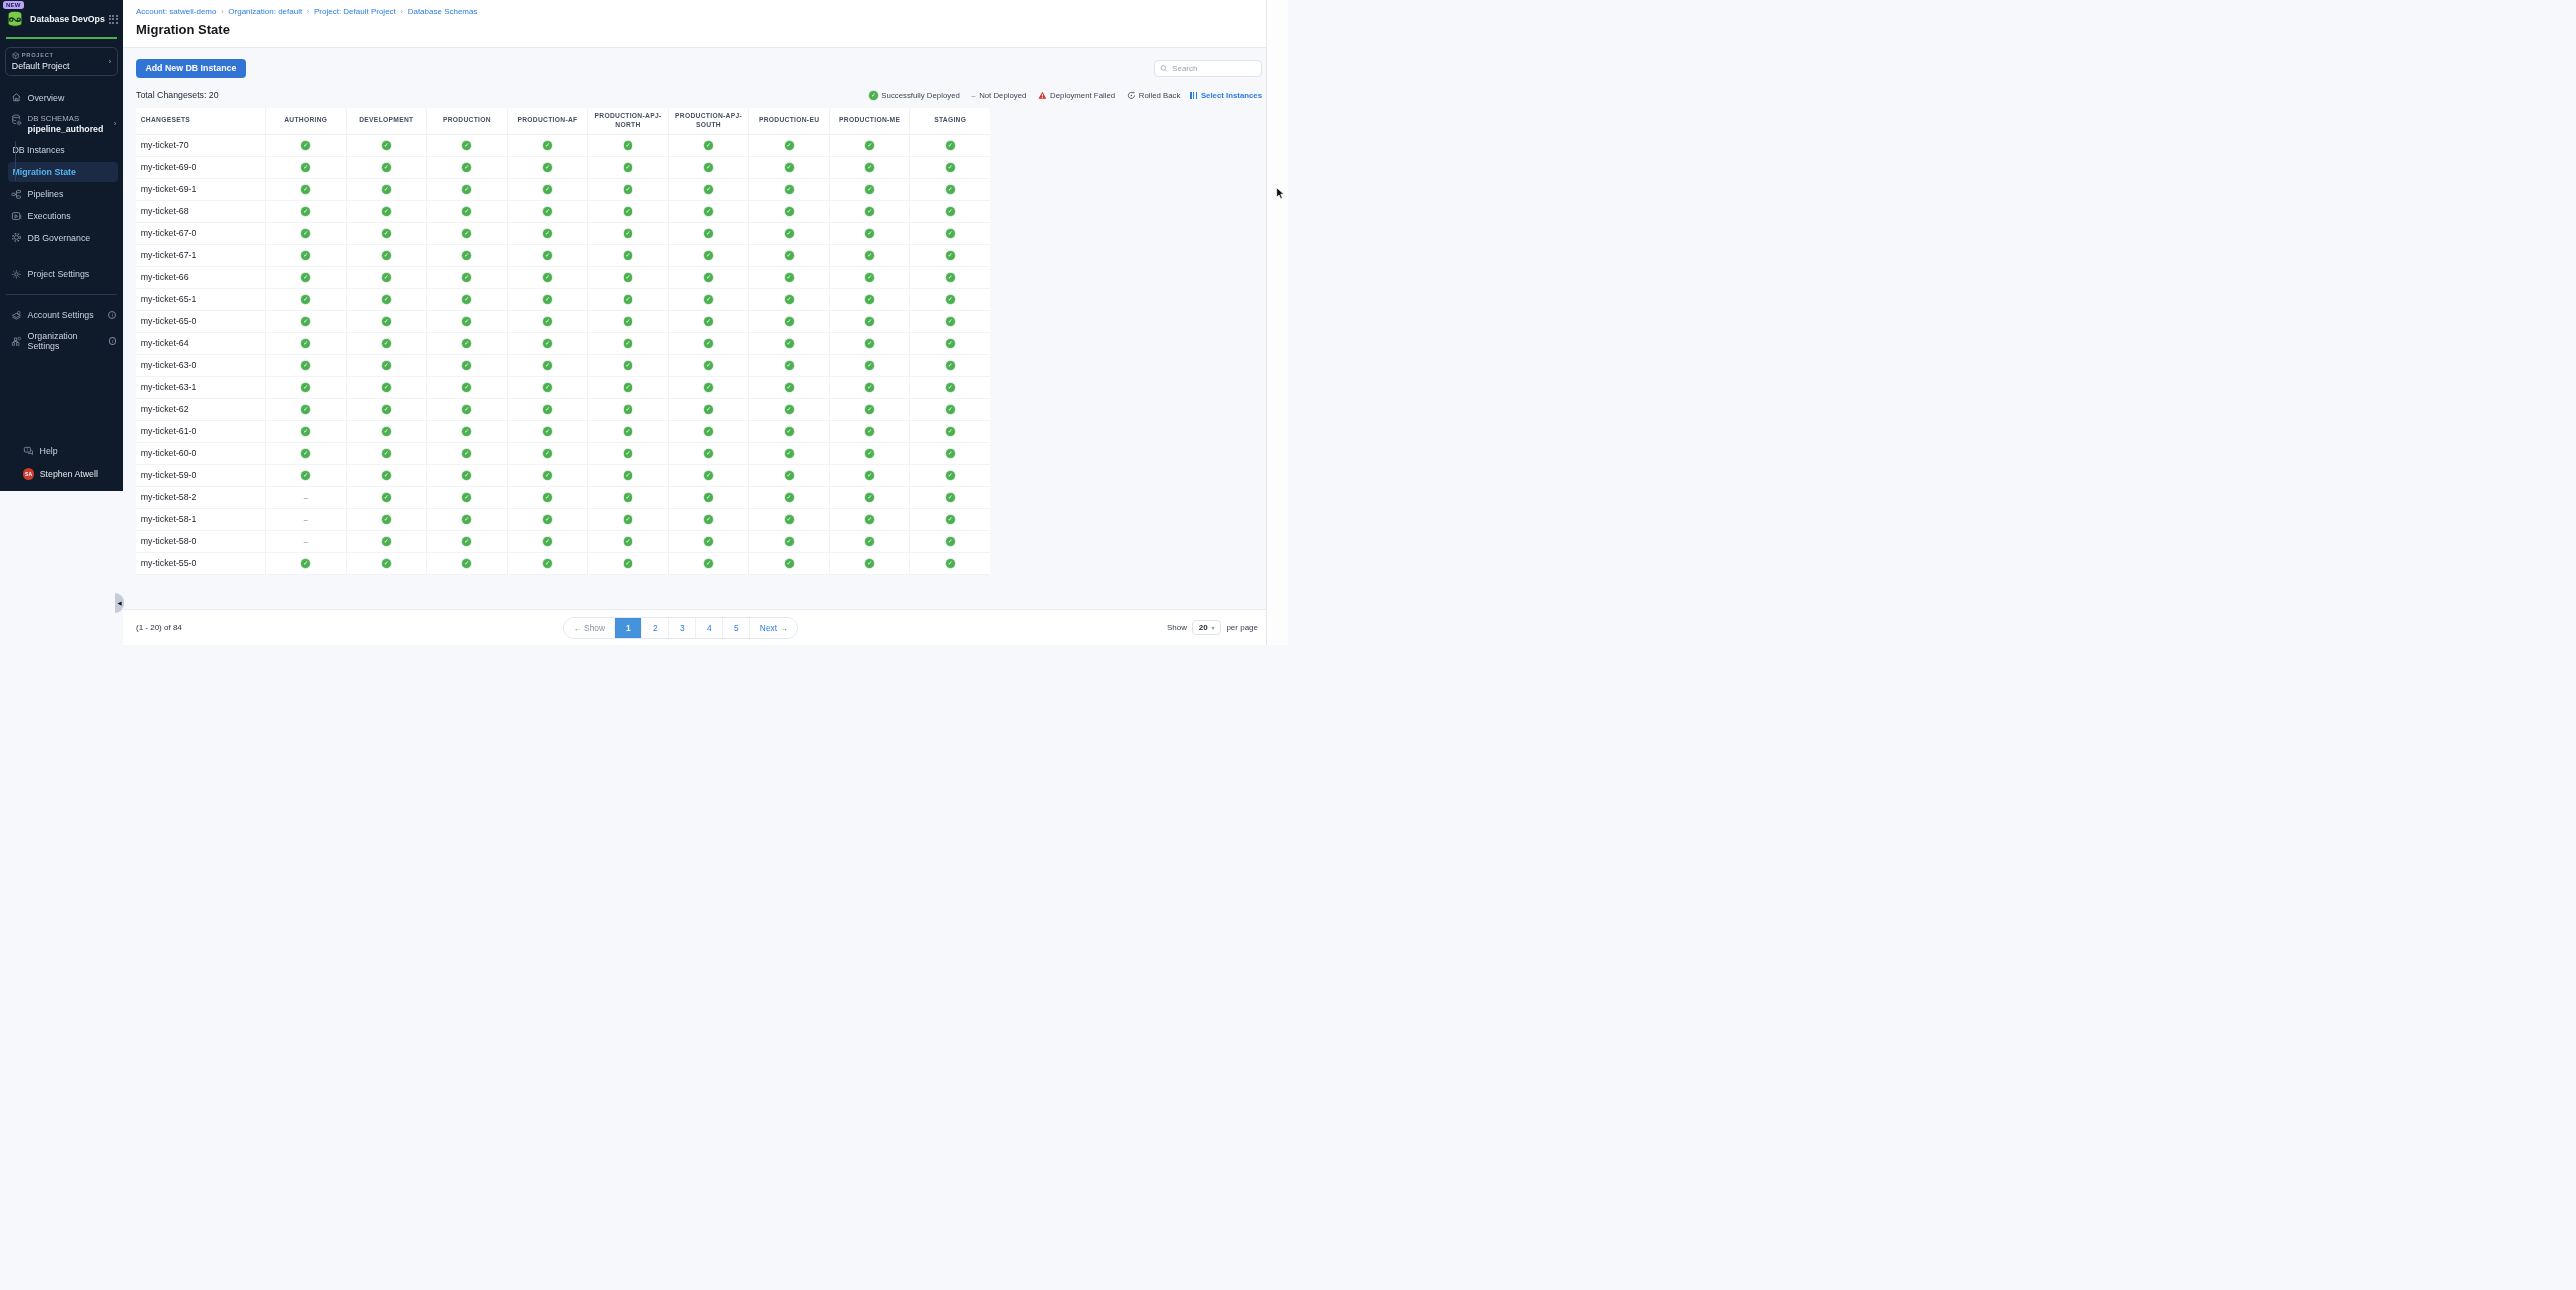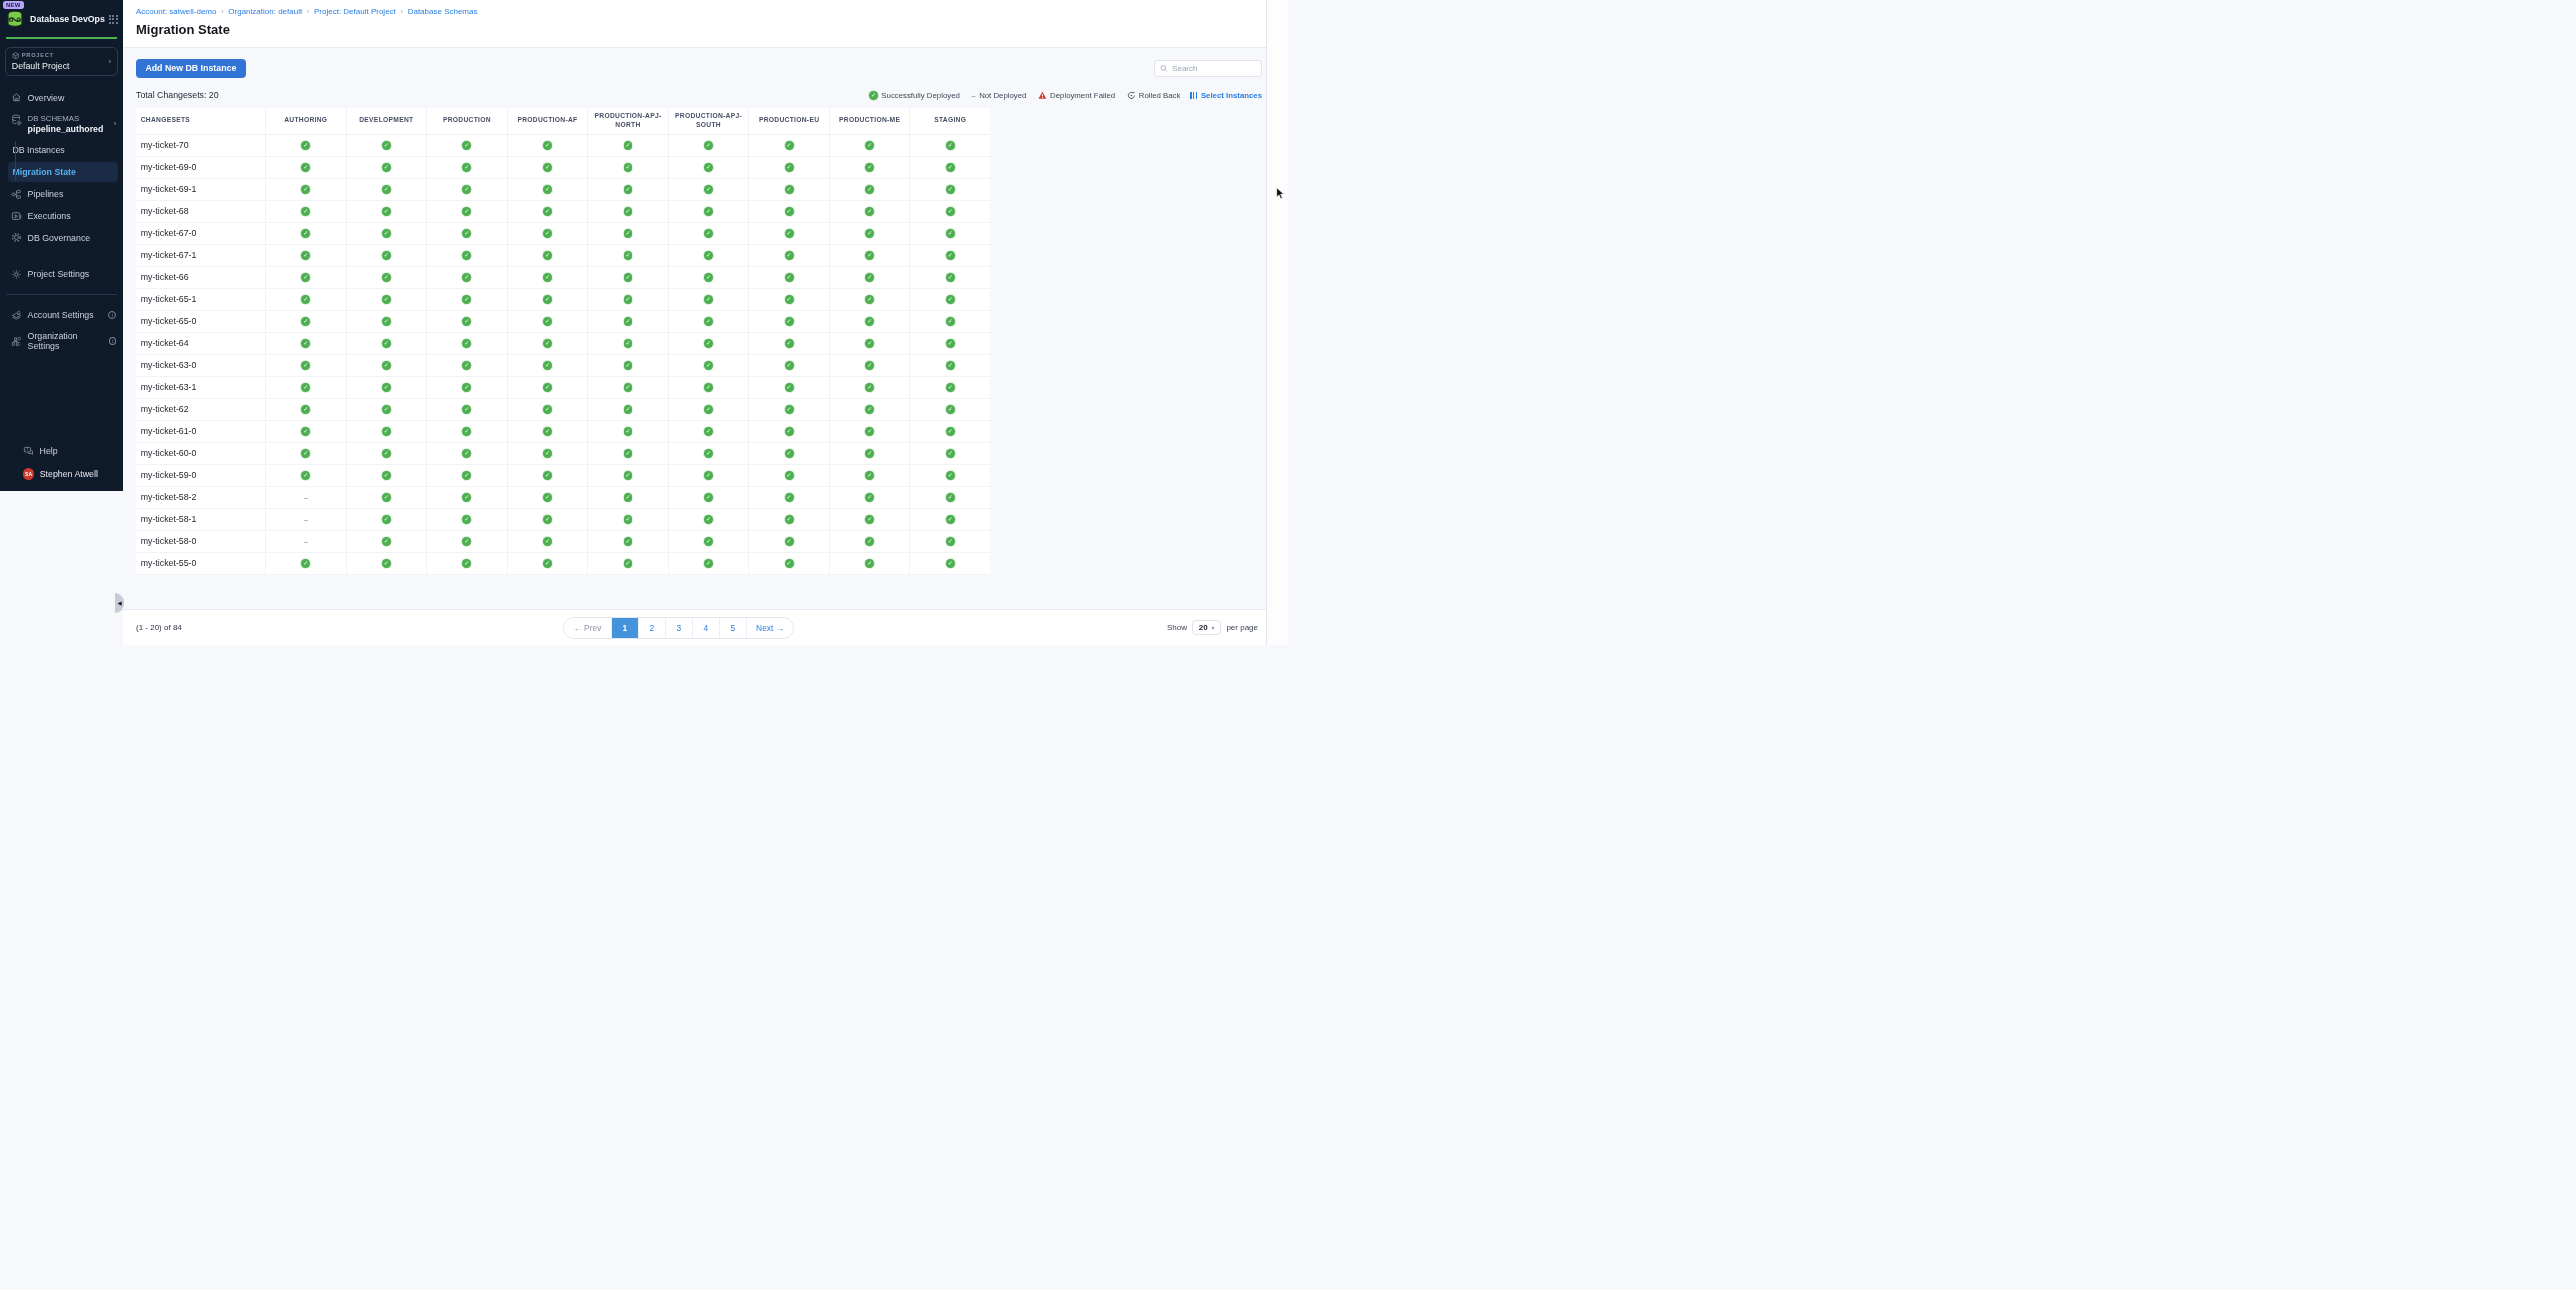--- a/index.html
+++ b/index.html
@@ -960,21 +960,21 @@
             <div class="td-status">
               <span class="chk">✓</span>
             </div>
           </div>
         </div>
     </div>
 
     <div class="footerbar">
       <div class="range">(1 - 20) of 84</div>
       <div class="pager" id="pager">
-          <button class="pg prev">← Prev</button>
+          <button class="pg prev">← Show</button>
           <button class="pg active">1</button>
           <button class="pg ">2</button>
           <button class="pg ">3</button>
           <button class="pg ">4</button>
           <button class="pg ">5</button>
           <button class="pg next">Next →</button>
         </div>
       <div class="per-page">
         <span>Show</span>
         <button class="pp-select">

